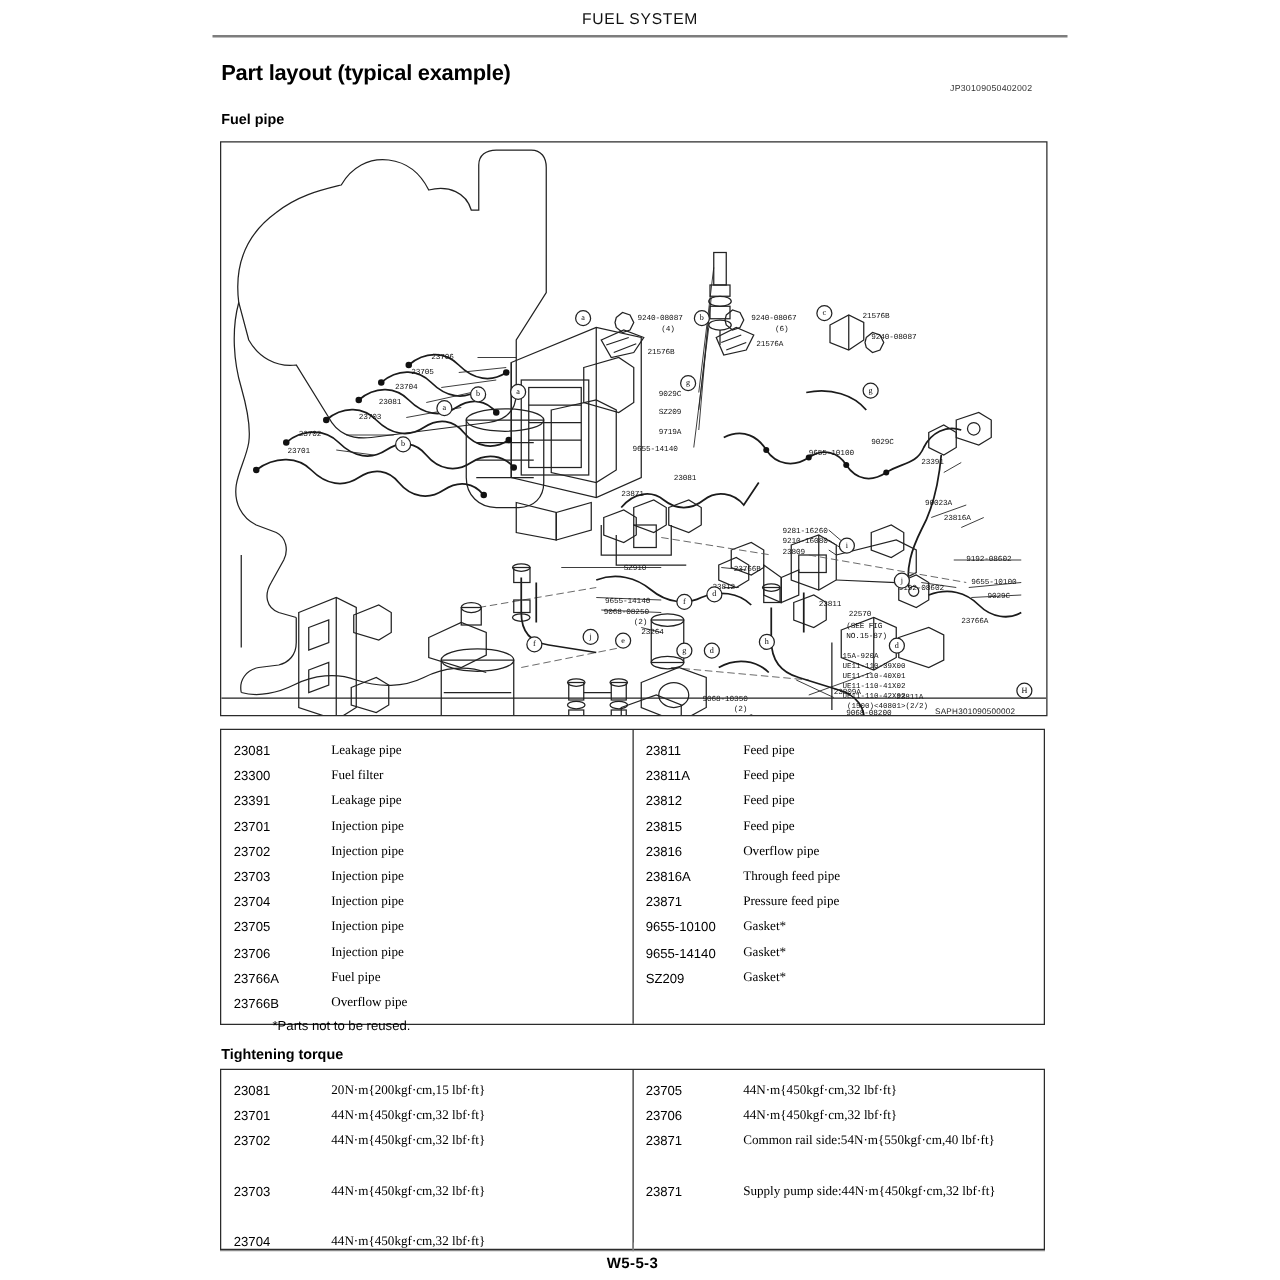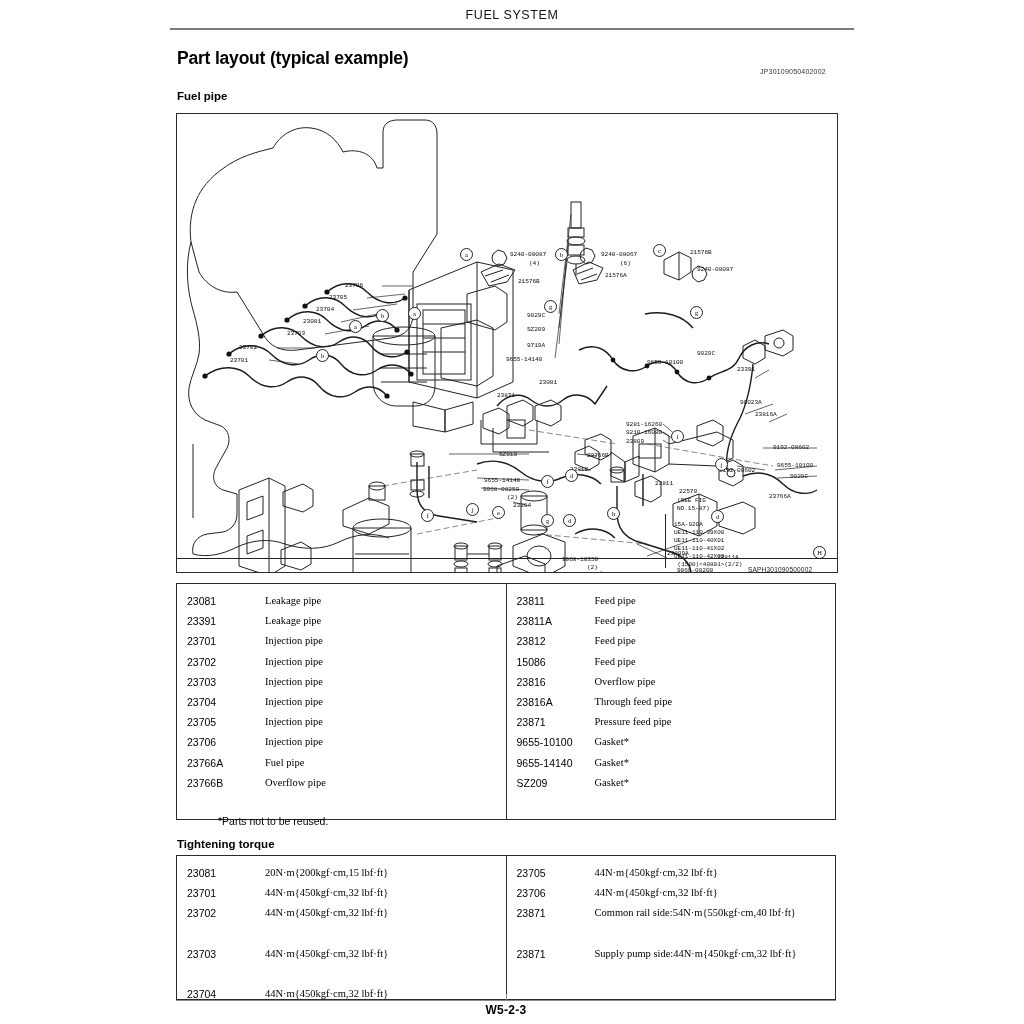--- a/index.html
+++ b/index.html
@@ -453,20 +453,24 @@
   <div class="fig-cap">SAPH301090500002</div>
 
   <div class="tbl parts-tbl">
     <div class="halves">
       <div class="half">
           <div class="row">
             <div class="pn">23081</div>
             <div class="ds">Leakage pipe</div>
           </div>
           <div class="row">
+            <div class="pn">23300</div>
+            <div class="ds">Fuel filter</div>
+          </div>
+          <div class="row">
             <div class="pn">23391</div>
             <div class="ds">Leakage pipe</div>
           </div>
           <div class="row">
             <div class="pn">23701</div>
             <div class="ds">Injection pipe</div>
           </div>
           <div class="row">
             <div class="pn">23702</div>
             <div class="ds">Injection pipe</div>
@@ -503,21 +507,21 @@
           </div>
           <div class="row">
             <div class="pn">23811A</div>
             <div class="ds">Feed pipe</div>
           </div>
           <div class="row">
             <div class="pn">23812</div>
             <div class="ds">Feed pipe</div>
           </div>
           <div class="row">
-            <div class="pn">15086</div>
+            <div class="pn">23815</div>
             <div class="ds">Feed pipe</div>
           </div>
           <div class="row">
             <div class="pn">23816</div>
             <div class="ds">Overflow pipe</div>
           </div>
           <div class="row">
             <div class="pn">23816A</div>
             <div class="ds">Through feed pipe</div>
           </div>
@@ -583,14 +587,14 @@
           <div class="row tall">
             <div class="pn">23871</div>
             <div class="ds wrap">Supply pump side:44N·m{450kgf·cm,32 lbf·ft}</div>
           </div>
         </div>
     </div>
   </div>
 
   <div class="foot-rule"></div>
   <div class="foot-tick"></div>
-  <div class="footer">W5-2-3</div>
+  <div class="footer">W5-5-3</div>
 </div>
 
 </body></html>

